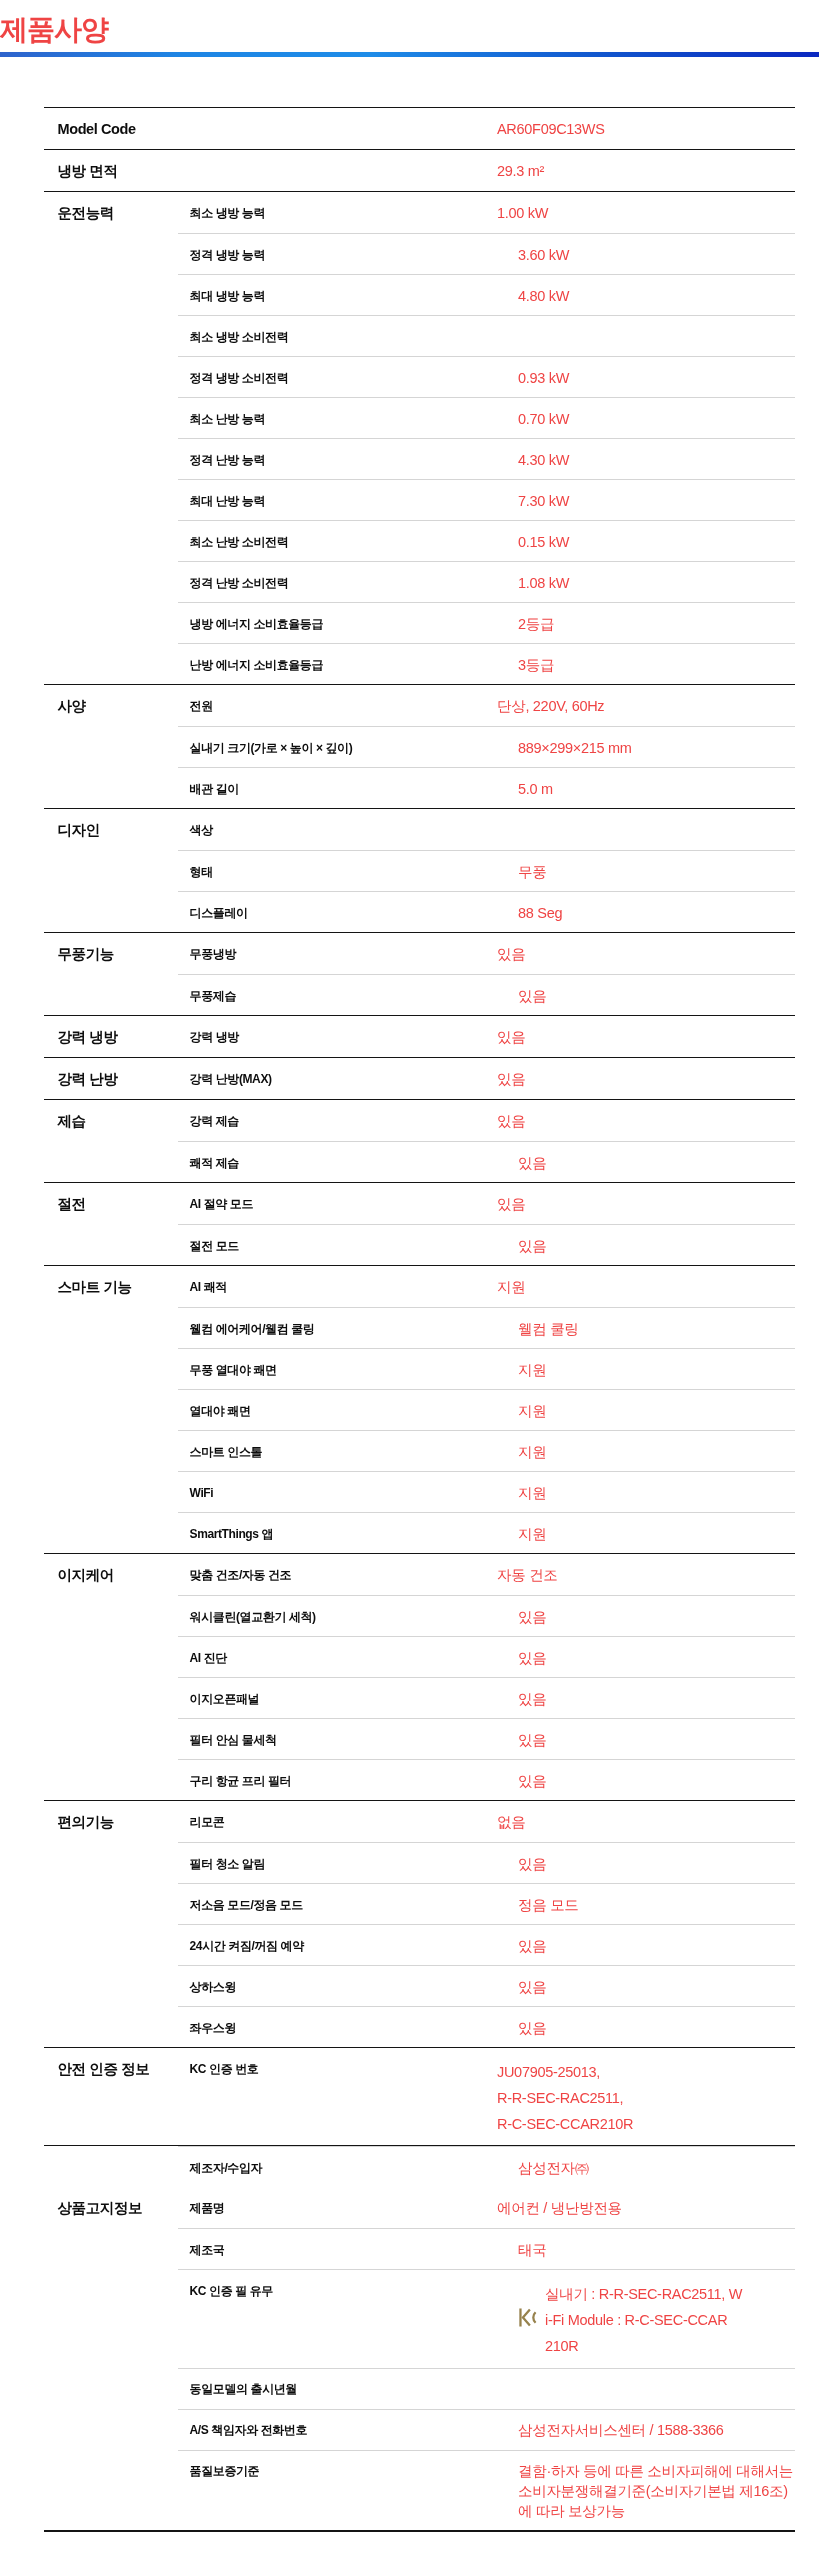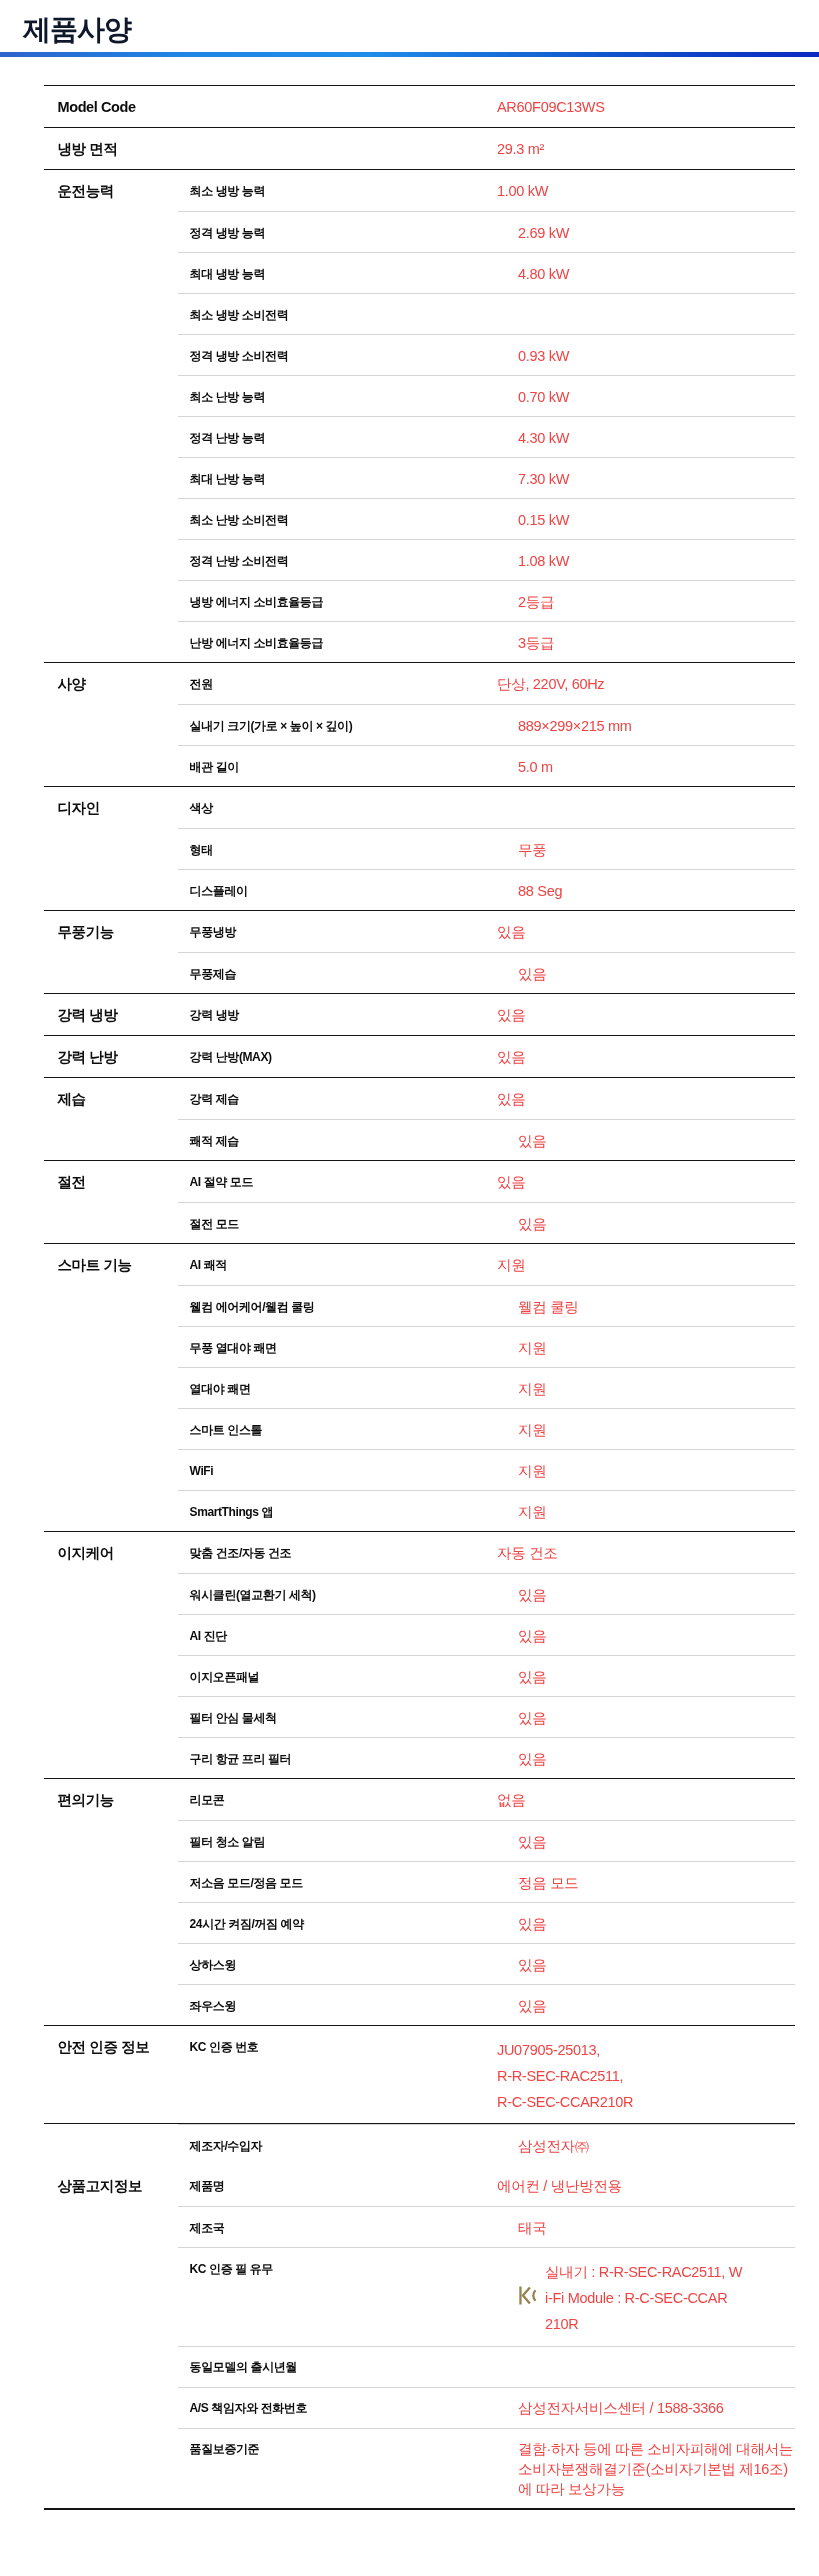--- a/index.html
+++ b/index.html
@@ -6,37 +6,36 @@
     margin: 0;
     padding: 0;
     background: #ffffff;
     font-family: "Liberation Sans", "DejaVu Sans", sans-serif;
   }
   body { width: 819px; }
 
   
   .header { padding-top: 12.5px; }
   .page-title {
-    margin-left: 23px;
     font-size: 28px;
     font-weight: bold;
     letter-spacing: -1px;
-    color: #0f172a;
+    color: #ef4444;
     line-height: 33px;
   }
   .title-underline {
     margin-top: 6.7px;
     height: 4.8px;
     width: 100%;
     background: linear-gradient(90deg, #2e63cc 0%, #1e85e4 22%, #1e8ce8 45%, #1153cc 75%, #0b28c0 100%);
   }
 
   
   .spec-table {
-    margin: 28px 24px 0 44px;
+    margin: 50px 24px 0 44px;
     border-bottom: 2.9px solid #141414;
   }
   .group { border-top: 1.9px solid #141414; }
   .row { display: flex; align-items: stretch; min-height: 41px; box-sizing: border-box; }
   .cat {
     flex: 0 0 134px;
     width: 134px;
     box-sizing: border-box;
     padding: 10.6px 3.9px 8.7px 13.5px;
     font-size: 14.5px;
@@ -109,21 +108,21 @@
         <div class="cat">운전능력</div>
         <div class="rest">
           <div class="sub">최소 냉방 능력</div>
           <div class="val">1.00 kW</div>
         </div>
       </div>
       <div class="row not-first">
         <div class="cat"></div>
         <div class="rest">
           <div class="sub">정격 냉방 능력</div>
-          <div class="val">2.69 kW</div>
+          <div class="val">3.60 kW</div>
         </div>
       </div>
       <div class="row not-first">
         <div class="cat"></div>
         <div class="rest">
           <div class="sub">최대 냉방 능력</div>
           <div class="val">4.80 kW</div>
         </div>
       </div>
       <div class="row not-first">

